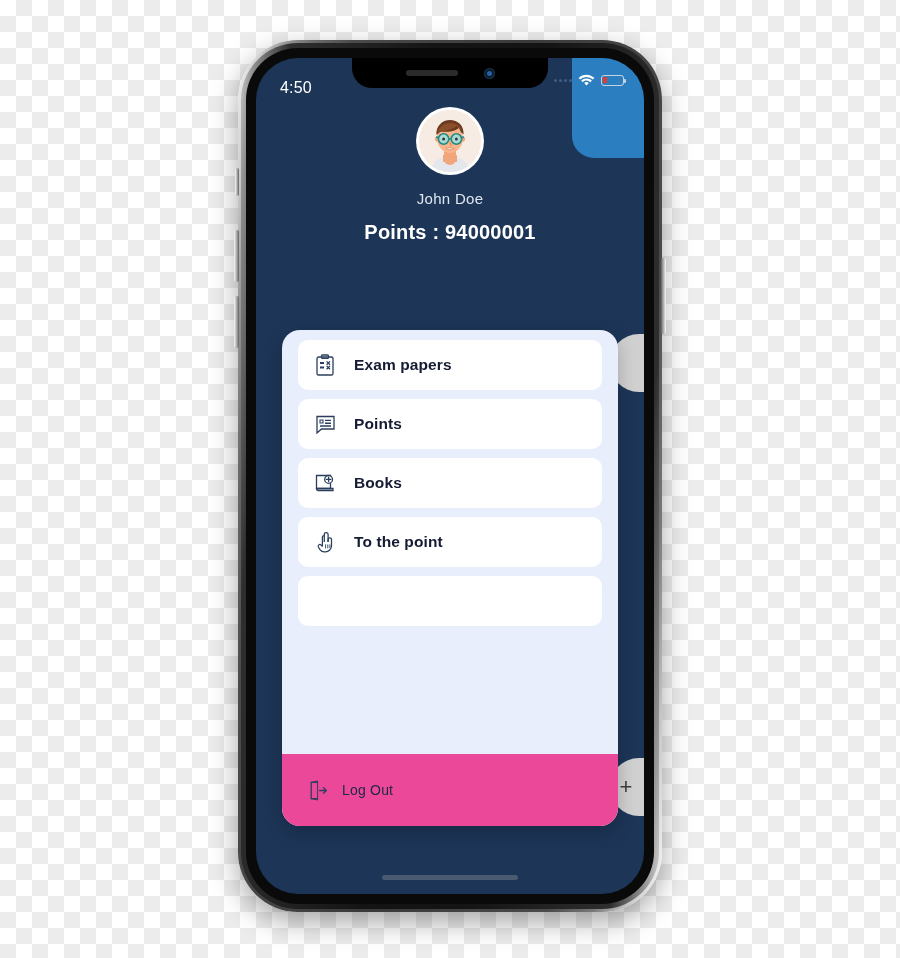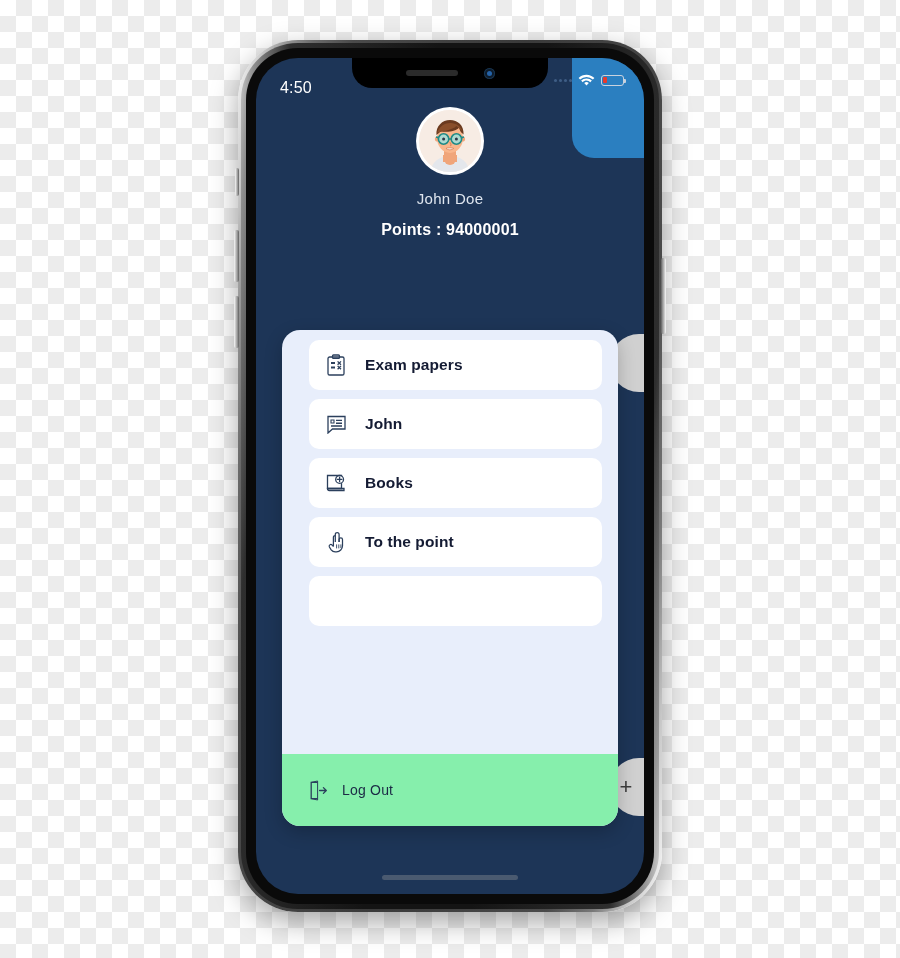--- a/index.html
+++ b/index.html
@@ -190,40 +190,40 @@
   #profile-name {
     margin-top: 18px;
     color: #dfe6ef;
     font-size: 15px;
     font-weight: 400;
     letter-spacing: .3px;
   }
   #profile-points {
     margin-top: 14px;
     color: #ffffff;
-    font-size: 16px;
+    font-size: 20px;
     font-weight: 700;
     letter-spacing: .2px;
   }
 
   
   #drawer {
     position: absolute;
     left: 26px; right: 26px;
     top: 272px; bottom: 68px;
     background: #e8eefb;
     border-radius: 18px;
     box-shadow: 0 6px 18px rgba(0,0,0,.22);
     overflow: hidden;
     display: flex; flex-direction: column;
   }
   #menu-list {
     flex: 1;
     overflow: hidden;
-    padding: 10px 16px 0 27px;
+    padding: 10px 16px 0 16px;
     display: flex; flex-direction: column;
     gap: 9px;
   }
   .menu-item {
     flex: 0 0 50px;
     background: #ffffff;
     border-radius: 10px;
     display: flex; align-items: center;
     padding: 0 16px;
     gap: 18px;
@@ -241,21 +241,21 @@
     color: #141b33;
     letter-spacing: .1px;
   }
 
   
   #logout-row {
     flex: 0 0 72px;
     display: flex; align-items: center;
     gap: 14px;
     padding: 0 26px;
-    background: #86efac;
+    background: #ec4899;
   }
   #logout-icon { color: #2b3f5c; display: flex; }
   #logout-label {
     font-size: 14px; font-weight: 400; color: #1b2a45;
     letter-spacing: .2px;
   }
 
   
   #home-indicator {
     position: absolute;
@@ -372,21 +372,21 @@
         </div>
 
         <div class="menu-item">
           <span class="menu-icon">
             <svg width="21" height="20" viewBox="0 0 21 20" fill="none" stroke="currentColor" stroke-width="1.3">
               <path d="M2 2.5h17v12.5H6.5L2 19z"></path>
               <path d="M5 6h3v3H5z" stroke-width="1.1"></path>
               <path d="M10 6.4h6M10 9.2h6M5 12h11" stroke-width="1.4"></path>
             </svg>
           </span>
-          <span class="menu-label">John</span>
+          <span class="menu-label">Points</span>
         </div>
 
 
 
         <div class="menu-item">
           <span class="menu-icon">
             <svg width="22" height="20" viewBox="0 0 22 20" fill="none" stroke="currentColor" stroke-width="1.3">
               <path d="M2.5 2.5h14v13h-14z"></path>
               <path d="M2.5 15.5h16.5v2H4.2a1.7 1.7 0 0 1-1.7-1.7z"></path>
               <circle cx="14.6" cy="6.4" r="3.9" fill="#fff"></circle>

